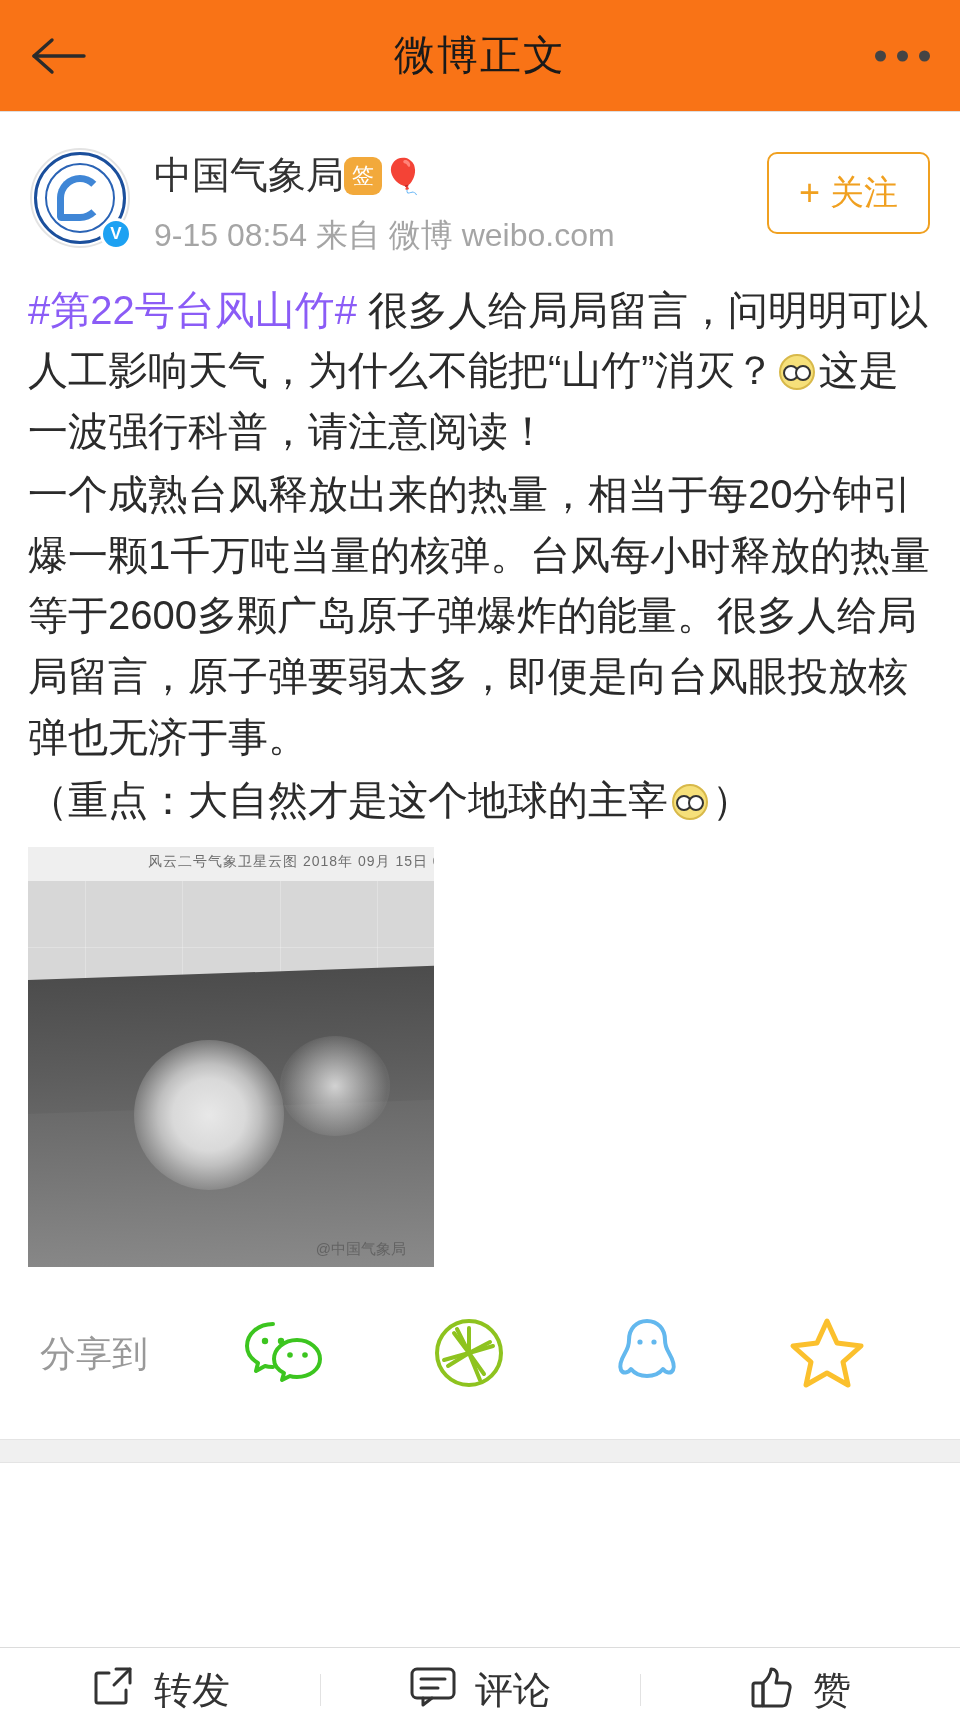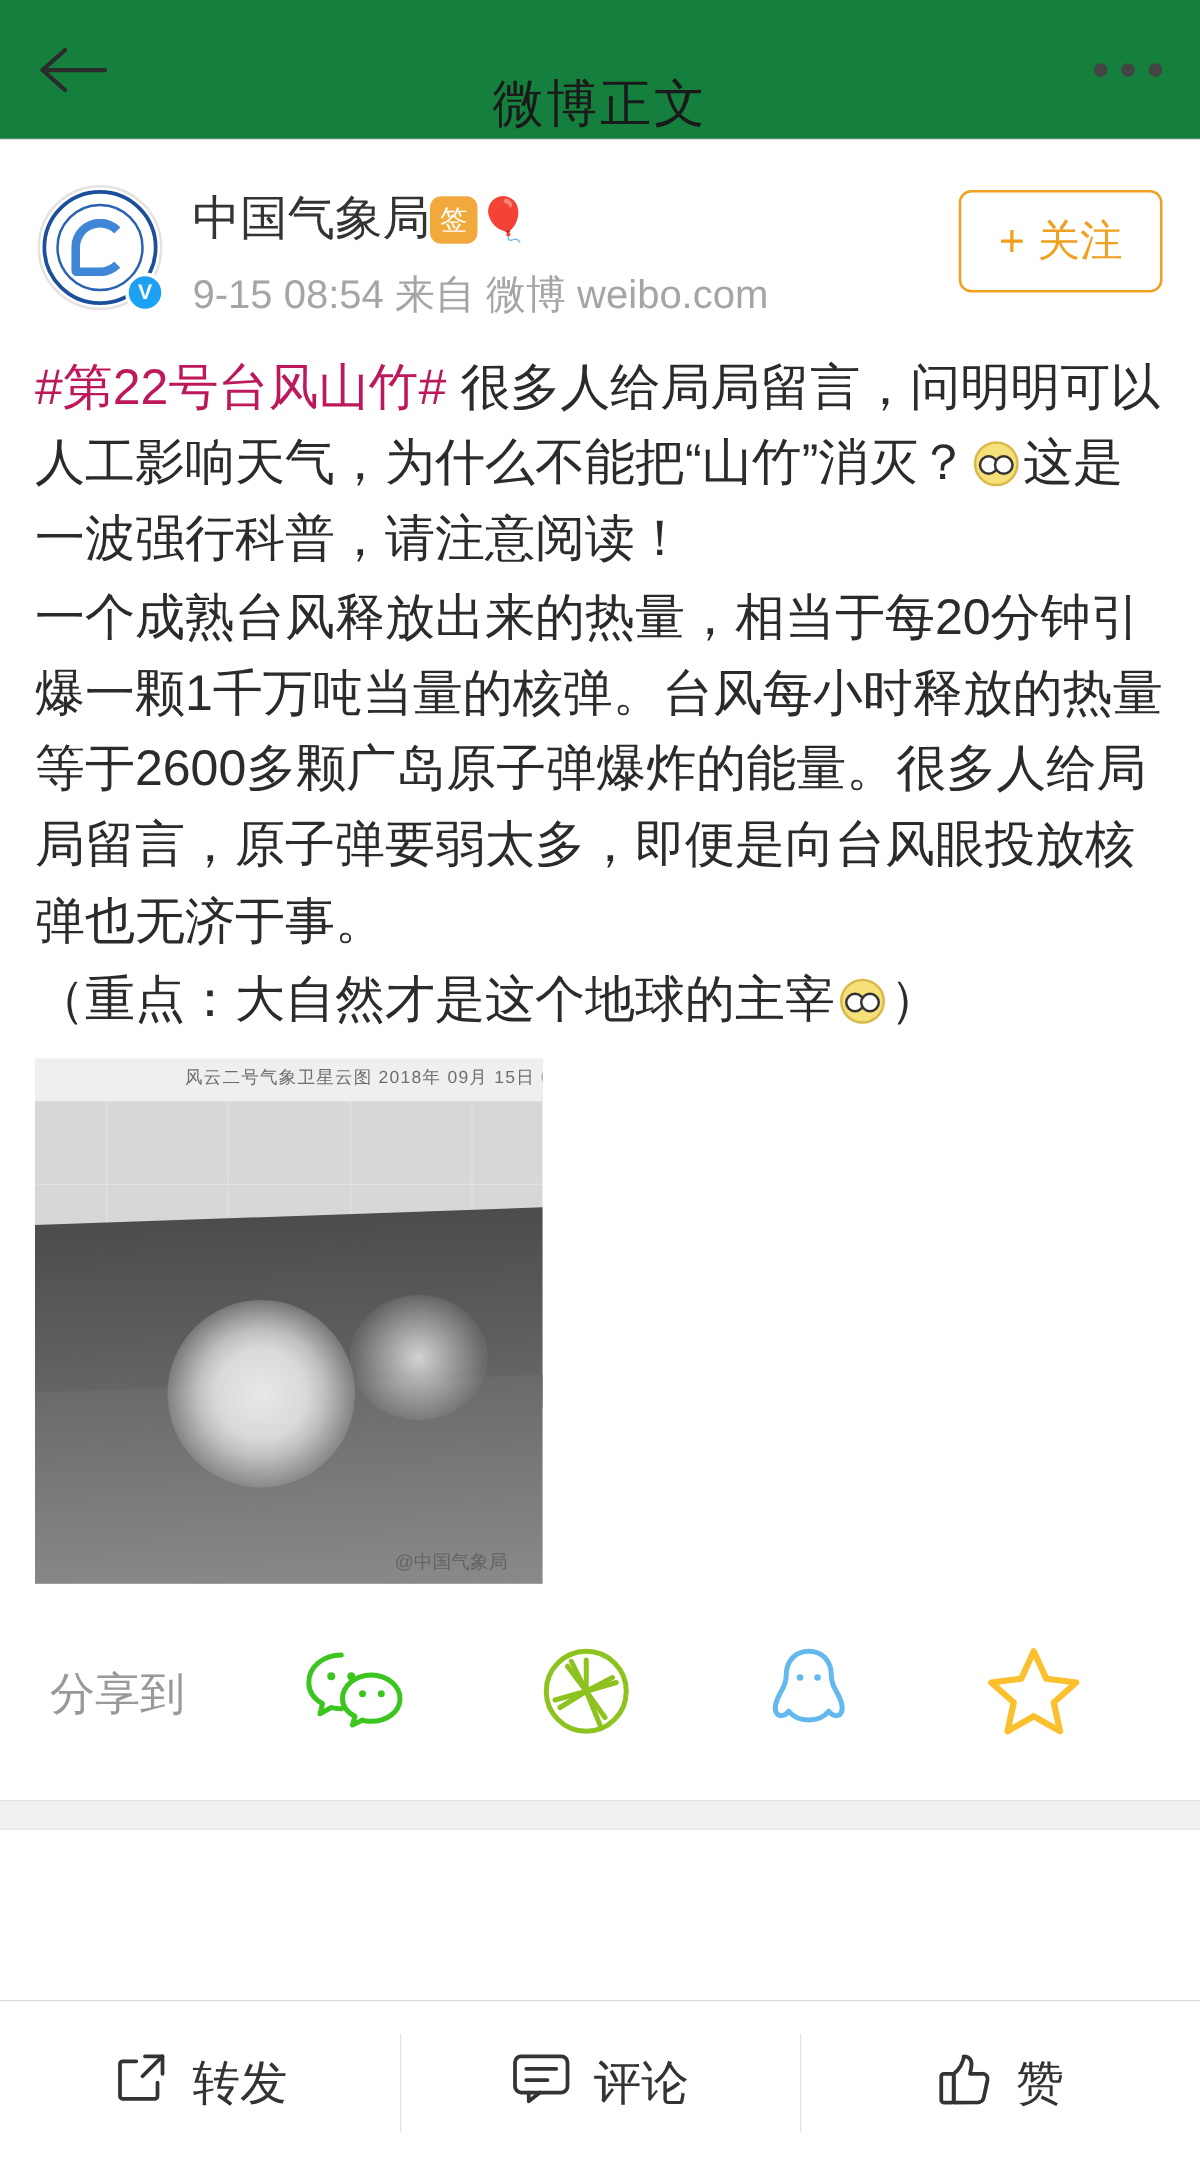--- a/index.html
+++ b/index.html
@@ -15,24 +15,24 @@
     width: 960px;
     height: 1732px;
     background: #ffffff;
     overflow: hidden;
   }
 
   
   .header {
     position: relative;
     height: 112px;
-    background: #15803d;
+    background: #f97316;
     border-bottom: 1px solid #dedede;
     display: flex;
-    align-items: flex-end;
+    align-items: center;
     justify-content: center;
   }
   .header-title {
     font-size: 41px;
     color: #1a1a1a;
     letter-spacing: 2px;
   }
   .back-arrow {
     position: absolute;
     left: 28px;
@@ -196,21 +196,21 @@
   }
 
   
   .post-text {
     padding: 22px 28px 0 28px;
     font-size: 40px;
     line-height: 1.52;
     color: #2b2b2b;
     word-break: break-all;
   }
-  .topic-link { color: #be185d; }
+  .topic-link { color: #8b5cf6; }
   .inline-emoji {
     display: inline-block;
     width: 36px; height: 36px;
     border-radius: 50%;
     background: #f6e07a;
     border: 2px solid #d8b94a;
     position: relative;
     vertical-align: -6px;
     margin: 0 4px;
   }
@@ -394,21 +394,21 @@
     width: 70px; height: 40px;
     border-radius: 50%;
     background: rgba(255,255,255,0.55);
     filter: blur(2px);
   }
 
   
   .bottom-bar {
     position: absolute;
     left: 0; right: 0; bottom: 0;
-    height: 132px;
+    height: 85px;
     background: #ffffff;
     border-top: 1px solid #dcdcdc;
     display: flex;
     align-items: center;
   }
   .bottom-item {
     flex: 1 1 0;
     display: flex;
     align-items: center;
     justify-content: center;

